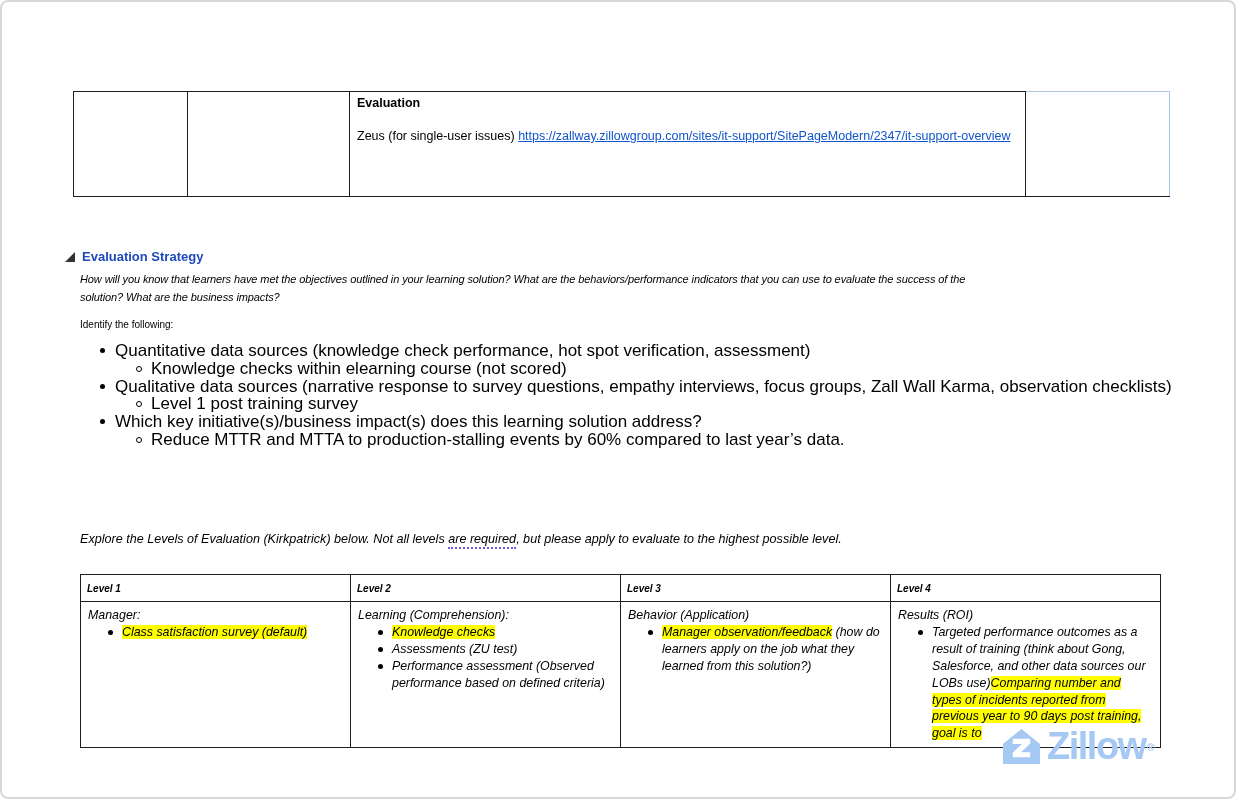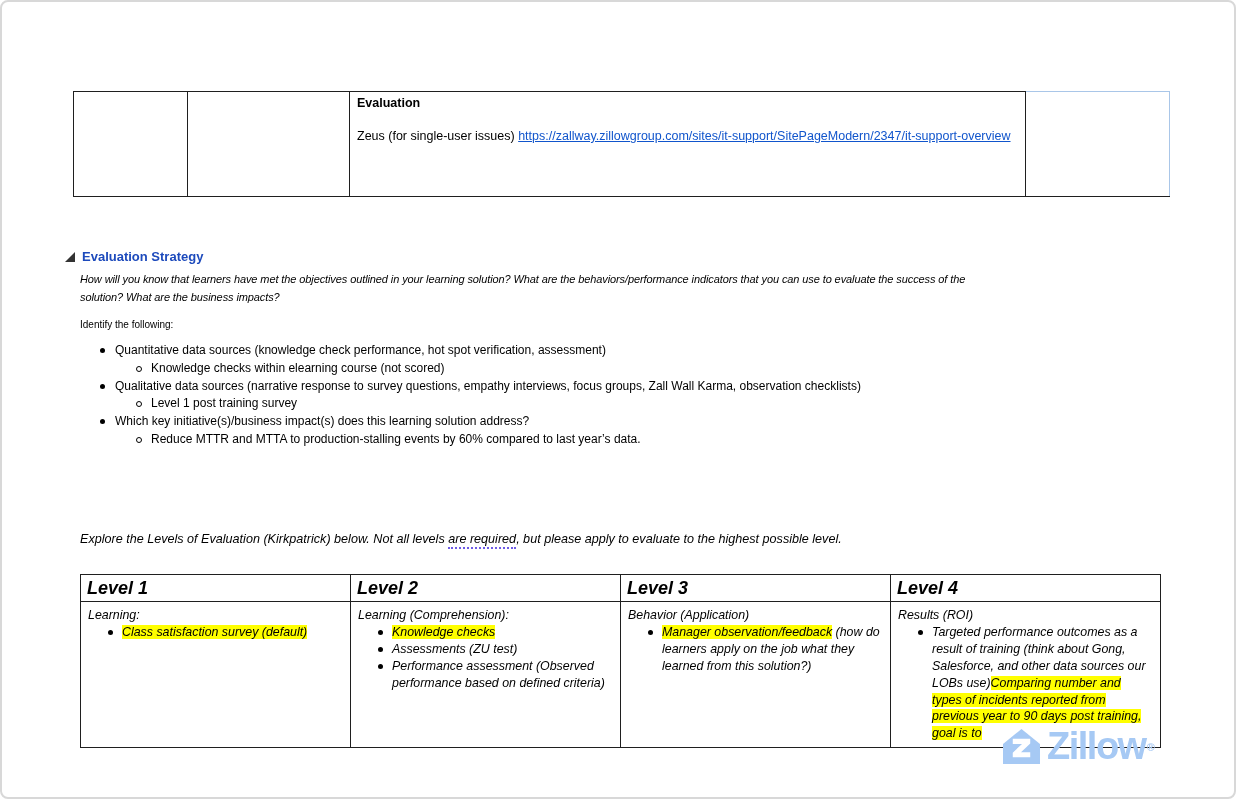--- a/index.html
+++ b/index.html
@@ -27,36 +27,36 @@
   
   .eval-heading{position:absolute;left:63px;top:247px;display:flex;align-items:center;gap:7px;}
   .tri{display:block;}
   .eval-heading .txt{font-weight:bold;font-size:13px;color:#1d4abc;}
 
   .intro{position:absolute;left:78px;top:268px;font-style:italic;font-size:11px;letter-spacing:-0.1px;}
   .intro div{line-height:18.3px;white-space:nowrap;}
 
   .identify{position:absolute;left:78px;top:317px;font-size:10px;margin:0;}
 
-  .identify-list{position:absolute;left:78px;top:340px;font-size:12px;}
+  .identify-list{position:absolute;left:78px;top:340px;font-size:17px;}
   .il-item{position:relative;line-height:17.8px;white-space:nowrap;}
   .il-item.l1{padding-left:35px;}
   .il-item.l2{padding-left:71px;}
   .marker{position:absolute;width:5px;height:5px;border-radius:50%;}
   .il-item.l1 .marker{left:20px;top:6px;background:#000;}
   .il-item.l2 .marker{left:56px;top:6px;width:4px;height:4px;border:1px solid #000;background:transparent;}
 
   .kirk{position:absolute;left:78px;top:530px;font-style:italic;font-size:12.6px;white-space:nowrap;margin:0;}
   .grammar{border-bottom:2px dotted #6e5be6;padding-bottom:1px;}
 
   
   .levels{position:absolute;left:78px;top:572px;border-collapse:collapse;table-layout:fixed;}
   .levels th{
     border:1px solid #1f1f1f;height:27px;box-sizing:border-box;
-    text-align:left;vertical-align:middle;font-size:18px;font-style:italic;
+    text-align:left;vertical-align:middle;font-size:10px;font-style:italic;
     font-weight:bold;padding:0 6px;
   }
   .levels td{
     border:1px solid #1f1f1f;height:122px;box-sizing:border-box;
     vertical-align:top;font-style:italic;font-size:12.4px;
     padding:5px 7px;line-height:16.9px;
   }
   .cell-title{margin:0 0 0 0;}
   .cell-bullet{position:relative;padding-left:34px;}
   .cell-bullet .marker{left:20px;top:6px;background:#000;}
@@ -127,21 +127,21 @@
     </colgroup>
     <tbody>
         <tr id="levels-header-row">
           <th>Level 1</th>
           <th>Level 2</th>
           <th>Level 3</th>
           <th>Level 4</th>
         </tr>
     <tr id="levels-body-row">
           <td>
-            <p class="cell-title">Learning:</p>
+            <p class="cell-title">Manager:</p>
             <div class="cell-bullet"><span class="marker"></span><span class="hl">Class satisfaction survey (default)</span></div>
           </td>
           <td>
             <p class="cell-title">Learning (Comprehension):</p>
             <div class="cell-bullet"><span class="marker"></span><span class="hl">Knowledge checks</span></div>
             <div class="cell-bullet"><span class="marker"></span><span>Assessments (ZU test)</span></div>
             <div class="cell-bullet"><span class="marker"></span><span>Performance assessment (Observed performance based on defined criteria)</span></div>
           </td>
           <td>
             <p class="cell-title">Behavior (Application)</p>

